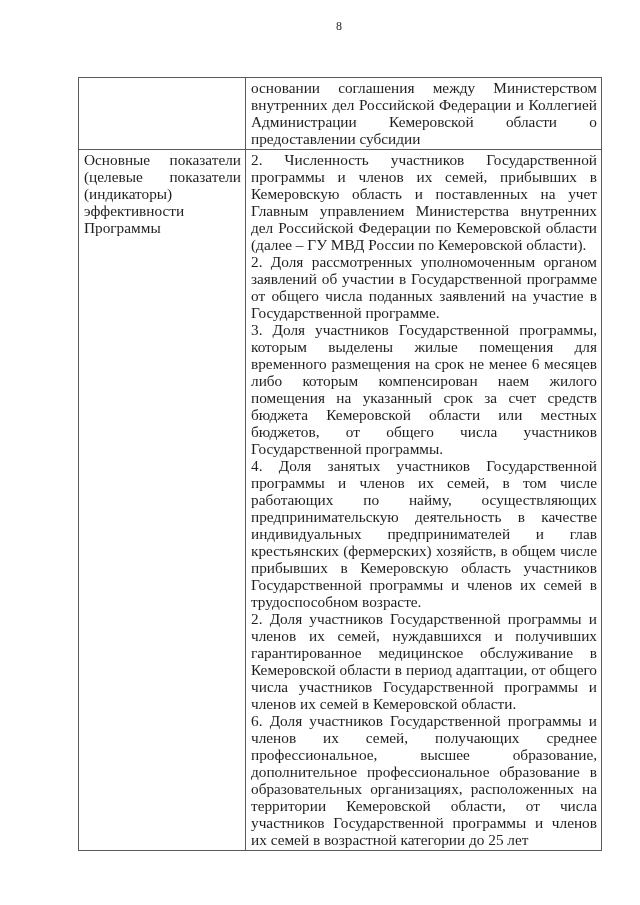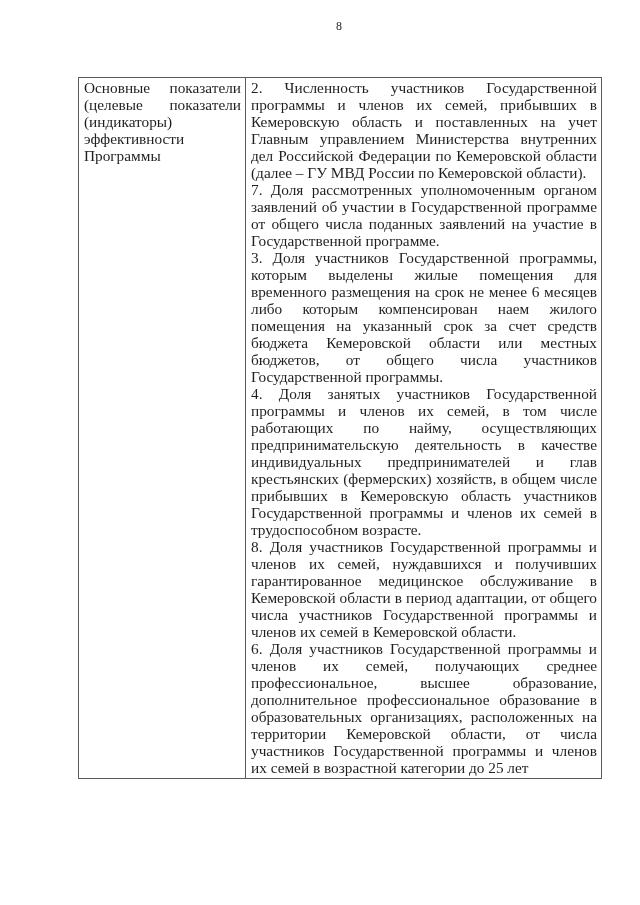--- a/index.html
+++ b/index.html
@@ -58,25 +58,31 @@
 <div class="page-number-wrap">
   <span>8</span>
 </div>
 
 <table class="doc-table">
   <colgroup>
     <col class="col-label">
     <col class="col-value">
   </colgroup>
   <tbody>
+    <tr class="row-continuation">
+      <td></td>
+      <td>
+          <div class="para">основании соглашения между Министерством внутренних дел Российской Федерации и Коллегией Администрации Кемеровской области о предоставлении субсидии</div>
+        </td>
+    </tr>
     <tr>
       <td>Основные показатели (целевые показатели (индикаторы) эффективности Программы</td>
       <td>
           <div class="para">2. Численность участников Государственной программы и членов их семей, прибывших в Кемеровскую область и поставленных на учет Главным управлением Министерства внутренних дел Российской Федерации по Кемеровской области (далее – ГУ МВД России по Кемеровской области).</div>
-          <div class="para">7. Доля рассмотренных уполномоченным органом заявлений об участии в Государственной программе от общего числа поданных заявлений на участие в Государственной программе.</div>
+          <div class="para">2. Доля рассмотренных уполномоченным органом заявлений об участии в Государственной программе от общего числа поданных заявлений на участие в Государственной программе.</div>
           <div class="para">3. Доля участников Государственной программы, которым выделены жилые помещения для временного размещения на срок не менее 6 месяцев либо которым компенсирован наем жилого помещения на указанный срок за счет средств бюджета Кемеровской области или местных бюджетов, от общего числа участников Государственной программы.</div>
           <div class="para">4. Доля занятых участников Государственной программы и членов их семей, в том числе работающих по найму, осуществляющих предпринимательскую деятельность в качестве индивидуальных предпринимателей и глав крестьянских (фермерских) хозяйств, в общем числе прибывших в Кемеровскую область участников Государственной программы и членов их семей в трудоспособном возрасте.</div>
-          <div class="para">8. Доля участников Государственной программы и членов их семей, нуждавшихся и получивших гарантированное медицинское обслуживание в Кемеровской области в период адаптации, от общего числа участников Государственной программы и членов их семей в Кемеровской области.</div>
+          <div class="para">2. Доля участников Государственной программы и членов их семей, нуждавшихся и получивших гарантированное медицинское обслуживание в Кемеровской области в период адаптации, от общего числа участников Государственной программы и членов их семей в Кемеровской области.</div>
           <div class="para">6. Доля участников Государственной программы и членов их семей, получающих среднее профессиональное, высшее образование, дополнительное профессиональное образование в образовательных организациях, расположенных на территории Кемеровской области, от числа участников Государственной программы и членов их семей в возрастной категории до 25 лет</div>
         </td>
     </tr>
   </tbody>
 </table>
 
 </body></html>

